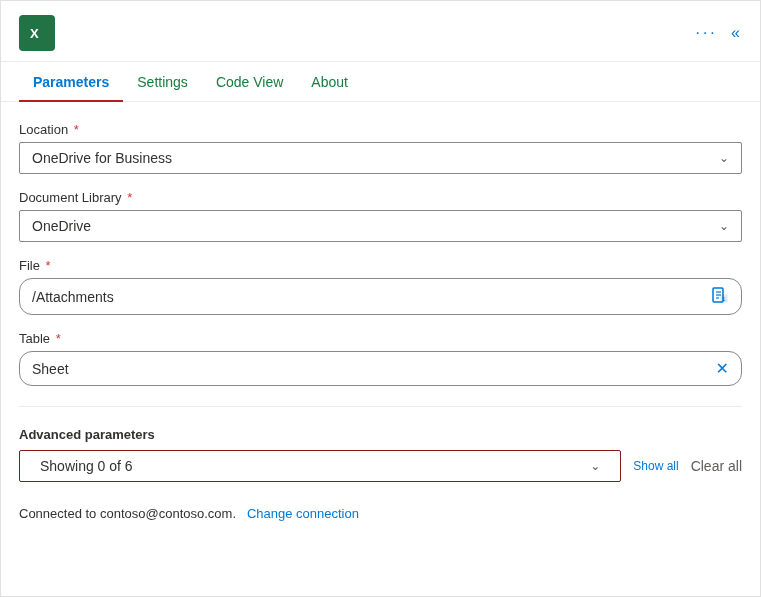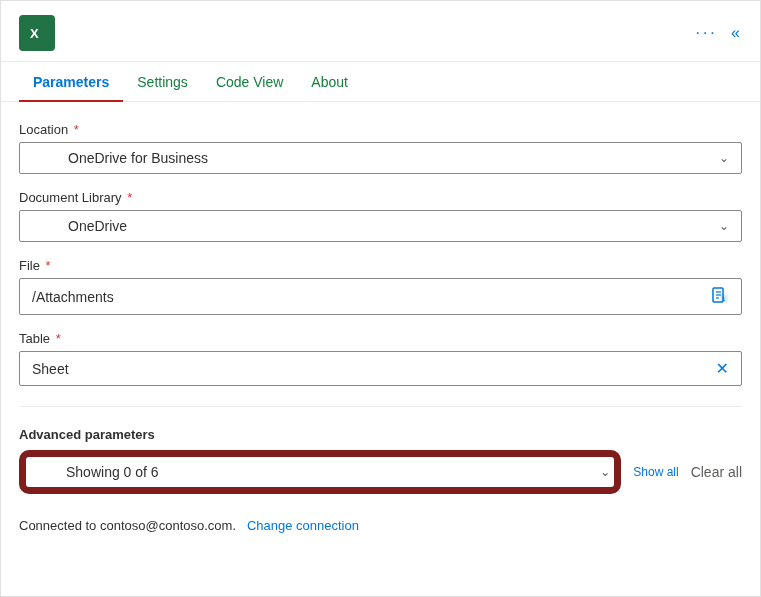--- a/index.html
+++ b/index.html
@@ -104,31 +104,30 @@
       border: 1px solid #8a8886;
       border-radius: 2px;
       padding: 7px 12px;
       cursor: pointer;
       background: #fff;
       justify-content: space-between;
     }
     .dropdown-value {
       font-size: 14px;
       color: #323130;
-      margin-left: 36px;
     }
     .chevron-icon {
       color: #605e5c;
       font-size: 12px;
     }
     .text-field {
       display: flex;
       align-items: center;
       border: 1px solid #8a8886;
-      border-radius: 2px;
+      border-radius: 13px;
       padding: 7px 12px;
       background: #fff;
       justify-content: space-between;
     }
     .text-field-value {
       font-size: 14px;
       color: #323130;
     }
     .field-icon {
       color: #0078d4;
@@ -156,23 +155,23 @@
     }
     .advanced-row {
       display: flex;
       align-items: center;
       gap: 12px;
     }
     .advanced-dropdown {
       flex: 1;
       display: flex;
       align-items: center;
-      border: 7px solid #7f1d1d;
-      border-radius: 10px;
-      padding: 7px 4px;
+      border: 1px solid #7f1d1d;
+      border-radius: 2px;
+      padding: 7px 20px;
       cursor: pointer;
       background: #fff;
       justify-content: space-between;
     }
     .link-btn {
       font-size: 12px;
       color: #0078d4;
       cursor: pointer;
       background: none;
       border: none;

